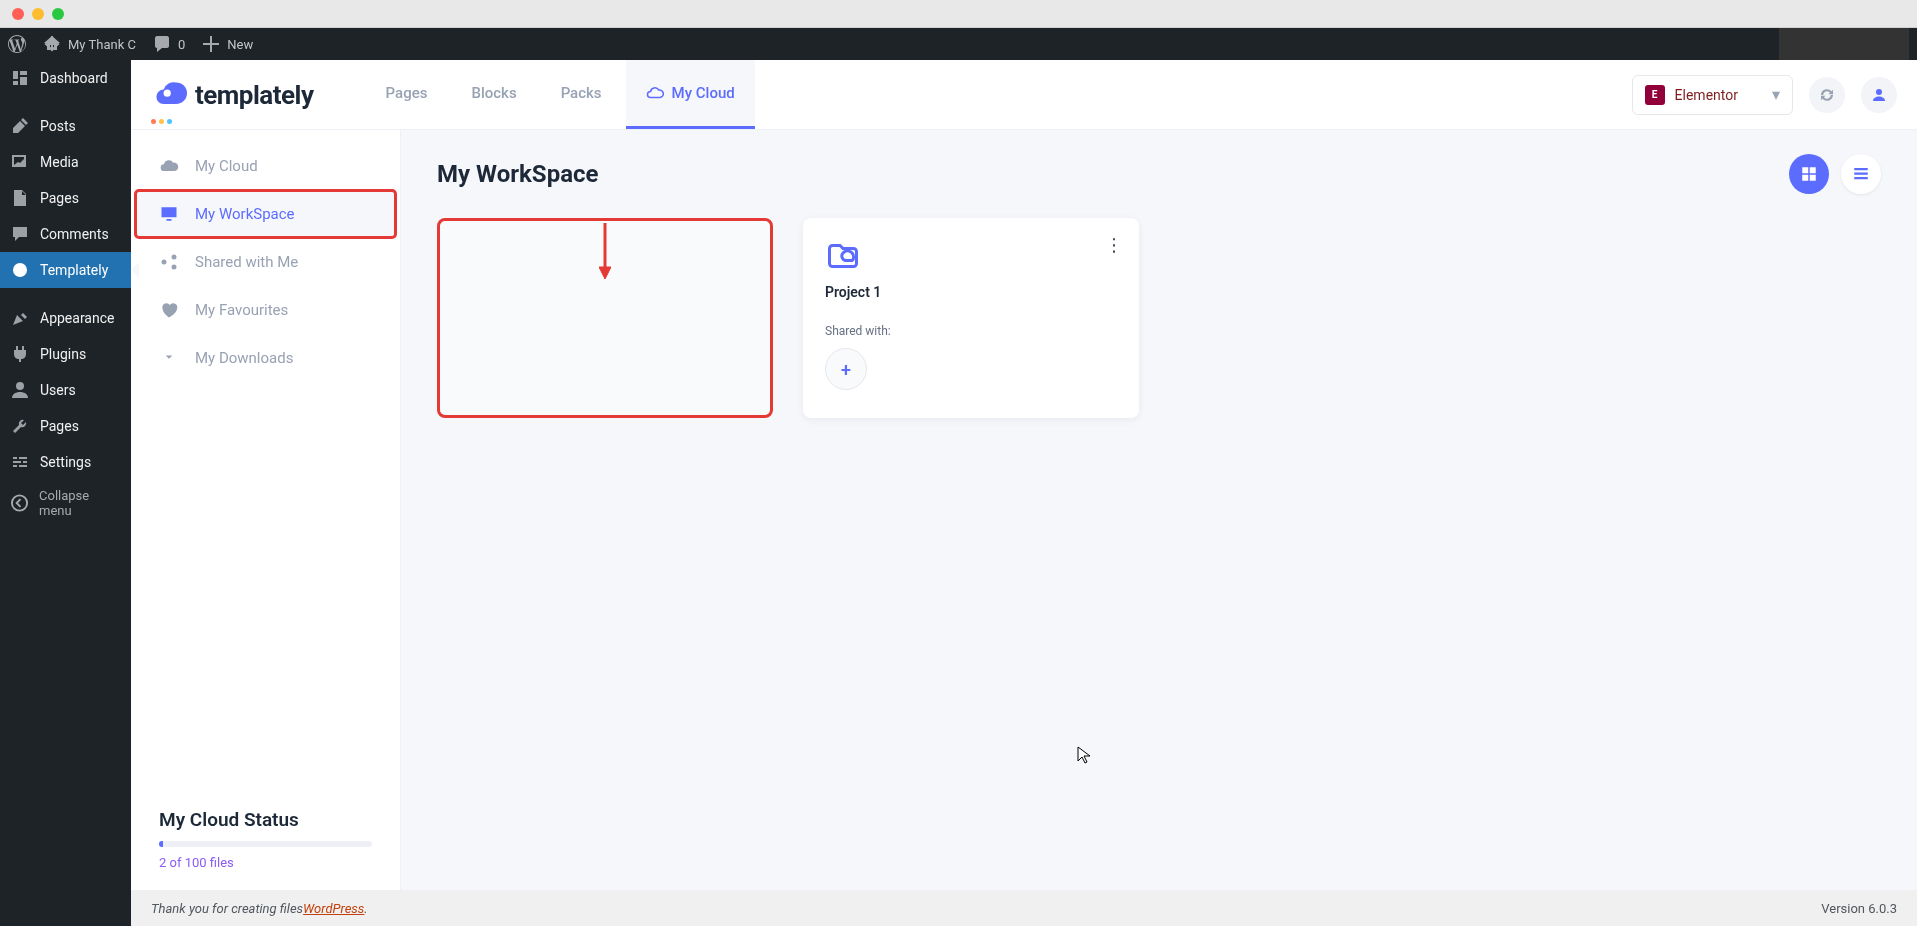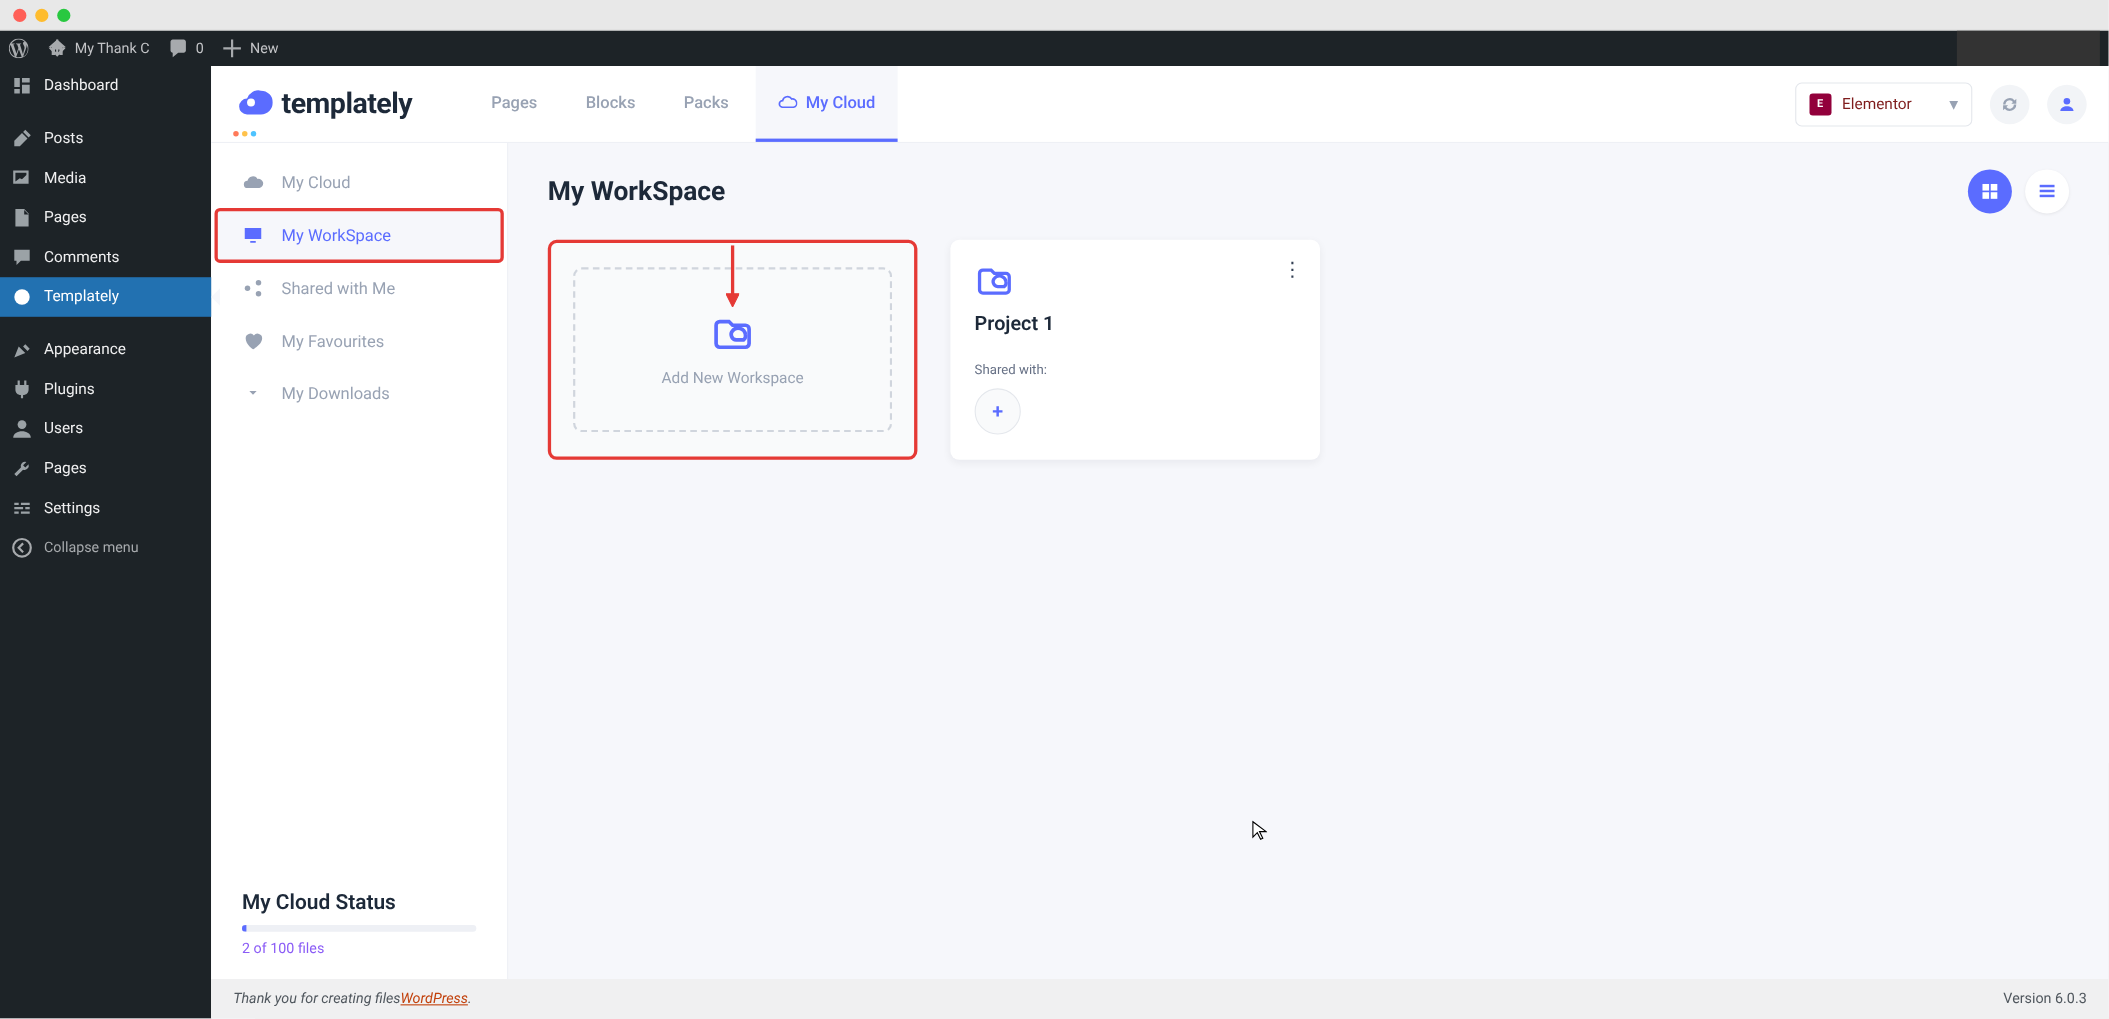--- a/index.html
+++ b/index.html
@@ -16,21 +16,21 @@
 .wp-adminbar { height: 32px; background: #1d2327; color: #f0f0f1; display: flex; align-items: center; padding: 0 8px; font-size: 13px; gap: 16px; }
 .wp-adminbar .ab-item { display: flex; align-items: center; gap: 6px; color: #c3c4c7; }
 .wp-adminbar .ab-item.right { margin-left: auto; width: 130px; height: 100%; background: #333; }
 .wp-adminbar svg { width: 20px; height: 20px; fill: #a7aaad; }
 .ab-w svg { width: 18px; height: 18px; }
 
 
 .wp-body { display: flex; height: calc(100% - 60px); }
 
 
-.wp-sidebar { width: 192px; background: #1d2327; color: #f0f0f1; font-size: 14px; }
+.wp-sidebar { width: 131px; background: #1d2327; color: #f0f0f1; font-size: 14px; }
 .wp-menu-item { display: flex; align-items: center; gap: 10px; padding: 8px 10px; color: #f0f0f1; cursor: pointer; }
 .wp-menu-item.current { background: #2271b1; color: #fff; position: relative; }
 .wp-menu-item.current::after { content: ''; position: absolute; right: -8px; top: 50%; transform: translateY(-50%); border: 8px solid transparent; border-right-color: #f6f7fb; }
 .wp-menu-item svg { width: 20px; height: 20px; fill: rgba(240,246,252,0.6); }
 .wp-menu-item.current svg { fill: #fff; }
 .wp-menu-item.collapse { color: #a7aaad; font-size: 13px; }
 
 
 .main { flex: 1; background: #f6f7fb; display: flex; flex-direction: column; }
 
@@ -80,21 +80,21 @@
 .card.add { background: #f9fafb; border: 3px solid #e53935; display: flex; align-items: center; justify-content: center; }
 .card.add .inner { width: 290px; height: 150px; border: 2px dashed #d0d5dd; border-radius: 8px; display: flex; flex-direction: column; align-items: center; justify-content: center; gap: 12px; color: #98a2b3; background: #f9fafb; }
 .card.add .inner svg { width: 40px; height: 40px; fill: none; stroke: #5b6cff; stroke-width: 2; }
 .card.add .inner .txt { font-size: 14px; color: #98a2b3; }
 .red-arrow { position: absolute; top: 2px; left: 50%; transform: translateX(-50%); }
 .red-arrow svg { stroke: #e53935; fill: #e53935; }
 
 .card.project { padding: 20px 22px; box-shadow: 0 2px 8px rgba(16,24,40,0.06); }
 .card.project .folder-ic { width: 36px; height: 36px; margin-bottom: 10px; }
 .card.project .folder-ic svg { stroke: #5b6cff; fill: none; stroke-width: 2; }
-.card.project .ptitle { font-size: 18px; font-weight: 600; color: #1d2939; margin-bottom: 24px; }
+.card.project .ptitle { font-size: 14px; font-weight: 600; color: #1d2939; margin-bottom: 24px; }
 .card.project .shared-lbl { font-size: 12px; color: #667085; margin-bottom: 10px; }
 .card.project .share-btn { width: 42px; height: 42px; border-radius: 50%; border: 1px solid #e4e7ec; background: #f9fafb; display: flex; align-items: center; justify-content: center; color: #5b6cff; font-size: 18px; font-weight: 600; cursor: pointer; }
 .card.project .kebab { position: absolute; top: 16px; right: 16px; cursor: pointer; color: #344054; font-size: 18px; }
 
 
 .cursor { position: absolute; left: 676px; top: 616px; }
 
 
 .footer { background: #f0f0f1; height: 36px; display: flex; align-items: center; padding: 0 20px; font-size: 13px; color: #50575e; font-style: italic; }
 .footer a { color: #c2410c; }
@@ -341,27 +341,20 @@
         </div>
 
         <div class="cards">
           <div class="card add">
             <div class="red-arrow">
               <svg width="12" height="56" viewBox="0 0 12 56">
                   <line x1="6" y1="0" x2="6" y2="46" stroke="#e53935" stroke-width="3"></line>
                   <path d="M0 44 L6 56 L12 44 Z"></path>
                 </svg>
             </div>
-            <div class="inner">
-              <svg viewBox="0 0 24 24">
-                  <path d="M3 7a2 2 0 012-2h5l2 2h7a2 2 0 012 2v8a2 2 0 01-2 2H5a2 2 0 01-2-2z"></path>
-                  <path d="M14 15a3 3 0 01-2-5 4 4 0 017 2 3 3 0 01-1 3z"></path>
-                </svg>
-              <div class="txt">Add New Workspace</div>
-            </div>
           </div>
 
           <div class="card project">
             <div class="kebab">⋮</div>
             <div class="folder-ic">
               <svg viewBox="0 0 24 24" width="36" height="36">
                   <path d="M3 7a2 2 0 012-2h5l2 2h7a2 2 0 012 2v8a2 2 0 01-2 2H5a2 2 0 01-2-2z"></path>
                   <path d="M14 15a3 3 0 01-2-5 4 4 0 017 2 3 3 0 01-1 3z"></path>
                 </svg>
             </div>

